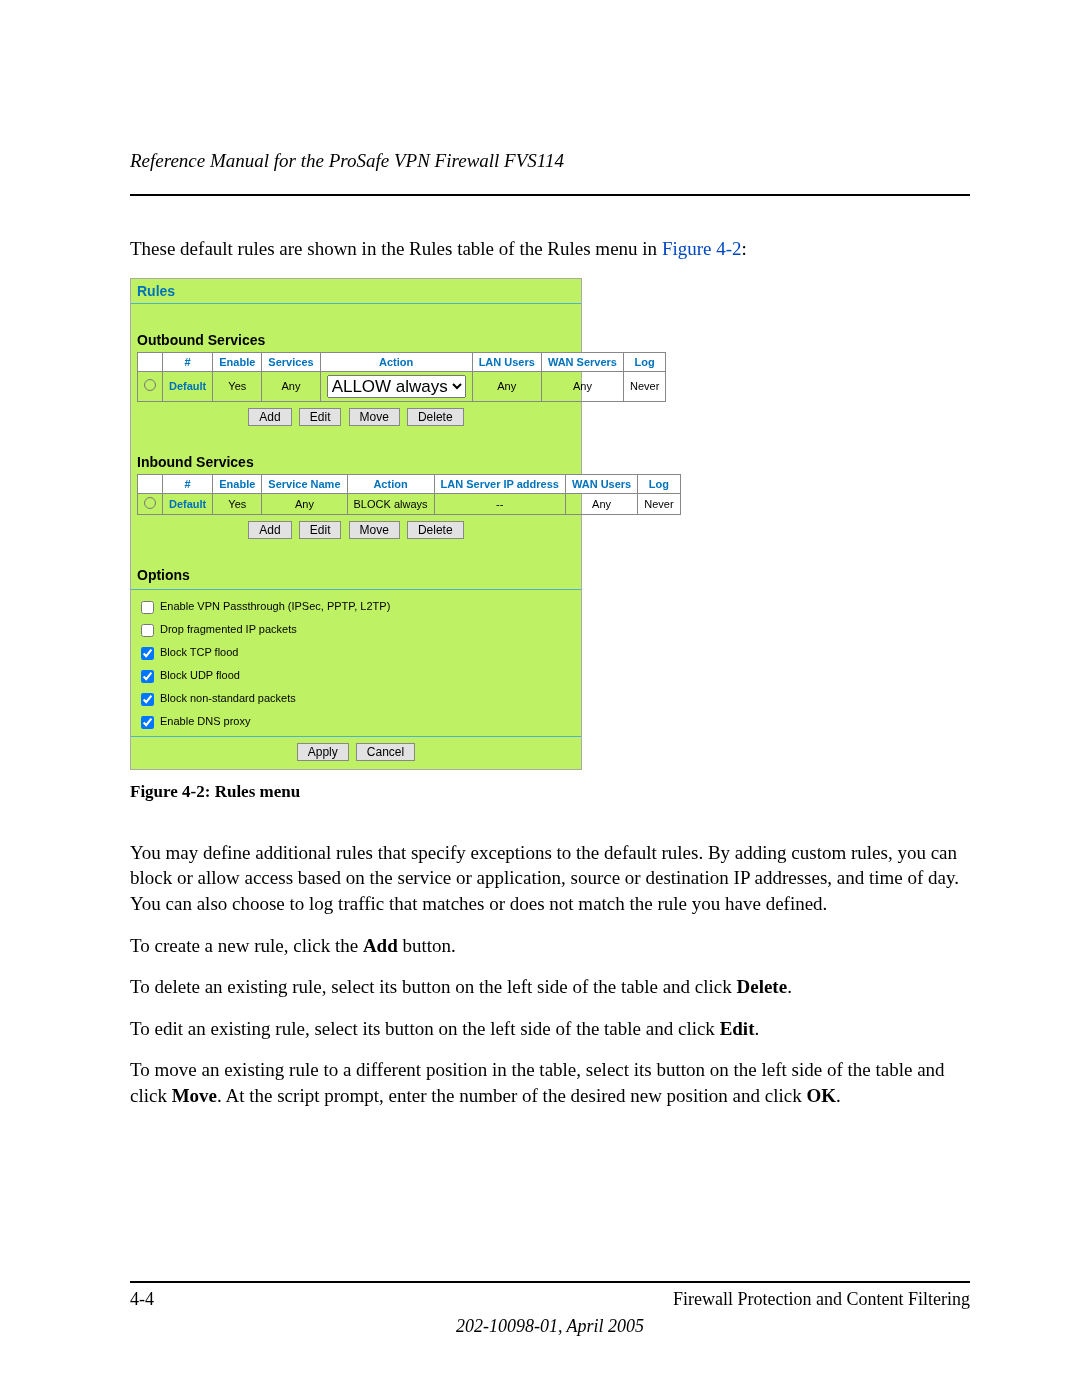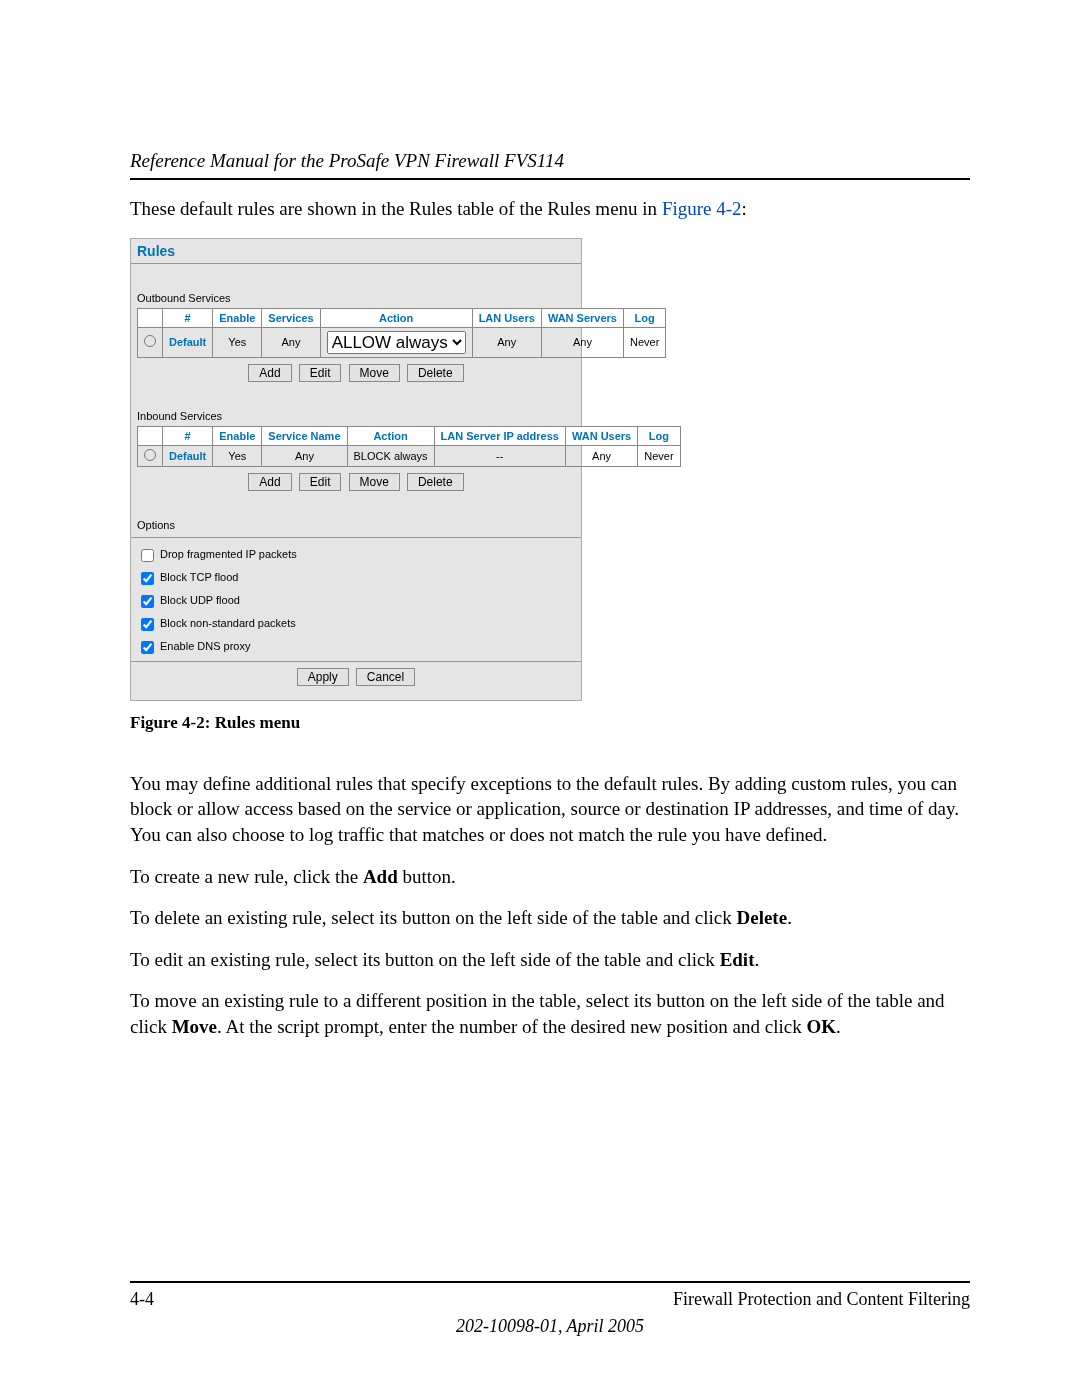--- a/index.html
+++ b/index.html
@@ -13,52 +13,52 @@
   .page {
     box-sizing: border-box;
     width: 1080px;
     min-height: 1397px;
     padding: 150px 110px 60px 130px;
     position: relative;
   }
   .running-header {
     font-style: italic;
     font-size: 19px;
-    padding-bottom: 6px;
+    padding-bottom: 22px;
     border-bottom: 2px solid #000;
-    margin-bottom: 16px;
+    margin-bottom: 40px;
   }
   .para {
     font-size: 19px;
     line-height: 1.35;
     margin: 9px 0 16px 0;
   }
   .para b { font-weight: bold; }
   a.figref { color: #0047c2; text-decoration: none; }
   .figcap { font-weight: bold; font-size: 17px; margin: 12px 0 38px 0; }
 
   .figure-wrap {
     width: 450px;
     border: 1px solid #aaa;
-    background: #e5e5e5;
+    background: #bef264;
     font-family: Arial, Helvetica, sans-serif;
     font-size: 11px;
     color: #000;
-    padding-bottom: 14px;
+    padding-bottom: 8px;
   }
   .fw-title {
     color: #0072bc;
     font-weight: bold;
     font-size: 14px;
     padding: 4px 6px 2px 6px;
   }
   .fw-divider { border-top: 1px solid #4fb3c8; margin: 2px 0 6px 0; }
   .fw-section-label {
-    font-weight: normal;
-    font-size: 11px;
+    font-weight: bold;
+    font-size: 14px;
     padding: 0 6px 4px 6px;
     margin-top: 28px;
   }
   table.rules {
     border-collapse: collapse;
     margin: 0 6px 6px 6px;
     table-layout: auto;
   }
   table.rules th, table.rules td {
     border: 1px solid #888;
@@ -201,20 +201,21 @@
       <button>Add</button>
       <button>Edit</button>
       <button>Move</button>
       <button>Delete</button>
     </div>
 
     <div class="fw-section-label">Options</div>
     <div class="fw-divider"></div>
 
     <div class="opts">
+      <label><input type="checkbox" style=""><span>Enable VPN Passthrough (IPSec, PPTP, L2TP)</span></label>
       <label><input type="checkbox" style=""><span>Drop fragmented IP packets</span></label>
       <label><input type="checkbox" checked="" style=""><span>Block TCP flood</span></label>
       <label><input type="checkbox" checked="" style=""><span>Block UDP flood</span></label>
       <label><input type="checkbox" checked="" style=""><span>Block non-standard packets</span></label>
       <label><input type="checkbox" checked="" style=""><span>Enable DNS proxy</span></label>
     </div>
     <div class="fw-divider"></div>
 
     <div class="bottom-btns">
       <button>Apply</button>

